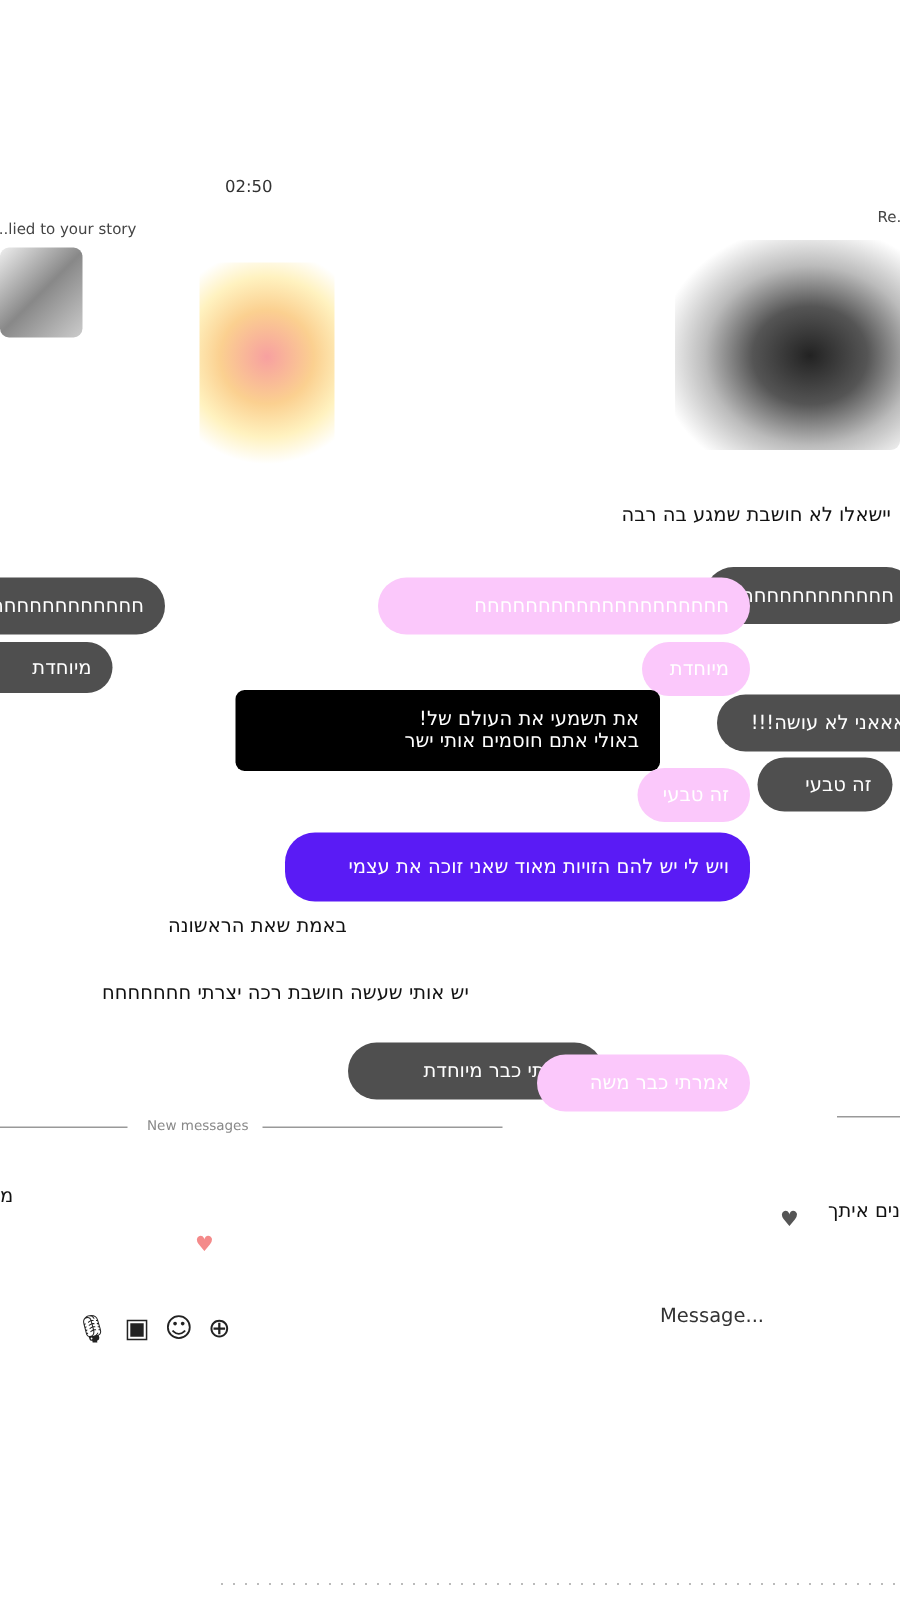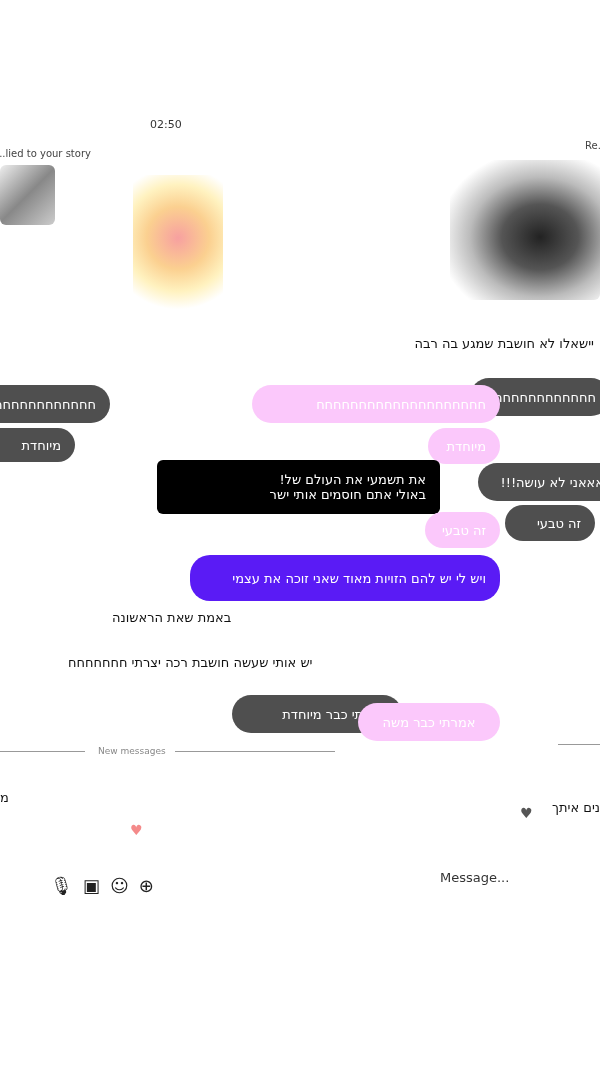--- a/index.html
+++ b/index.html
@@ -72,21 +72,21 @@
 <div class="bubble b-purple" style="left:190px;top:555px;width:310px;height:46px;">
     <span>ויש לי יש להם הזויות מאוד שאני זוכה את עצמי</span>
   </div>
 
 <div class="plain" style="left:112px;top:610px;">באמת שאת הראשונה</div>
 <div class="plain" style="left:68px;top:655px;">יש אותי שעשה חושבת רכה יצרתי חחחחחחח</div>
 
 <div class="bubble b-dark" style="left:232px;top:695px;width:170px;height:38px;">
     <span>אמרתי כבר מיוחדת</span>
   </div>
-<div class="bubble b-pink" style="left:358px;top:703px;width:142px;height:38px;justify-content:center;">
+<div class="bubble b-pink" style="left:358px;top:703px;width:142px;height:38px;">
     <span>אמרתי כבר משה</span>
   </div>
 
 <div class="divider" style="left:0;top:751px;width:85px;"></div>
 <div class="newmsg" style="left:98px;top:746px;">New messages</div>
 <div class="divider" style="left:175px;top:751px;width:160px;"></div>
 <div class="divider" style="left:558px;top:744px;width:42px;"></div>
 
 <div class="plain" style="right:0;top:800px;">נים איתך</div>
 <div class="abs" style="left:520px;top:805px;color:#555;font-size:14px;">♥</div>

